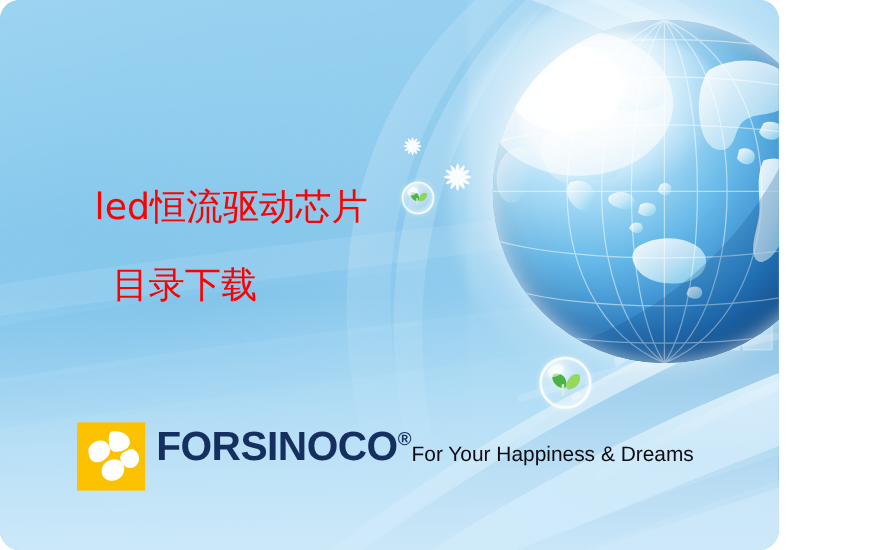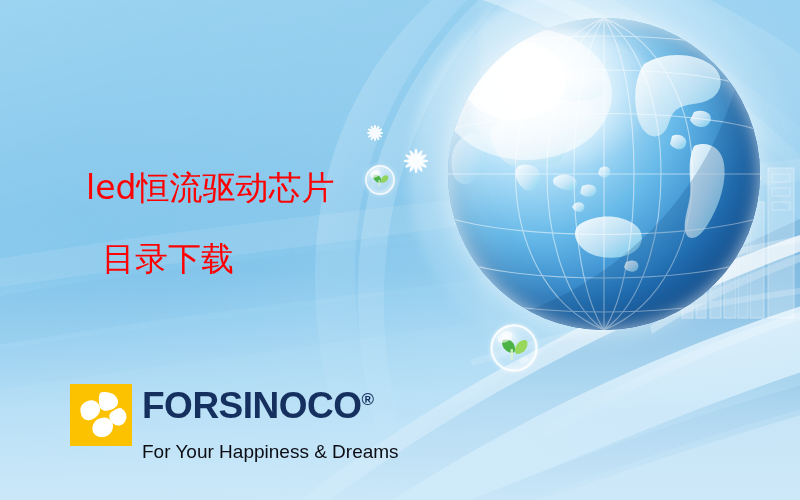--- a/index.html
+++ b/index.html
@@ -8,24 +8,25 @@
     padding: 0;
     background: #ffffff;
   }
   body {
     font-family: "Liberation Sans", sans-serif;
   }
 
   
   .banner {
     position: relative;
-    width: 800px;
+    width: 708px;
     height: 500px;
     overflow: hidden;
     background: linear-gradient(170deg, #9ed3f1 0%, #8fcdef 28%, #a6d8f4 62%, #bfe2f7 100%);
+    border-radius: 18px;
   }
 
   
   .sky-base {
     position: absolute;
     inset: 0;
     background:
       radial-gradient(120% 90% at 72% 34%, rgba(255,255,255,0.30) 0%, rgba(255,255,255,0.00) 52%),
       linear-gradient(180deg, #97d0f0 0%, #7fc3ea 42%, #9ed5f3 74%, #c3e4f8 100%);
   }
@@ -152,21 +153,21 @@
     width: 62px;
     height: 62px;
     background: #fcc200;
     position: relative;
     flex: 0 0 auto;
   }
   .logo-mark svg { position: absolute; inset: 0; width: 100%; height: 100%; }
   .logo-text {
     margin-left: 10px;
     display: flex;
-    flex-direction: column;
+    flex-direction: row;
     justify-content: flex-start;
     padding-top: 3px;
   }
   .brand-name {
     font-family: "Liberation Sans", sans-serif;
     font-weight: bold;
     font-size: 37px;
     line-height: 38px;
     color: #15305f;
     letter-spacing: -0.5px;

